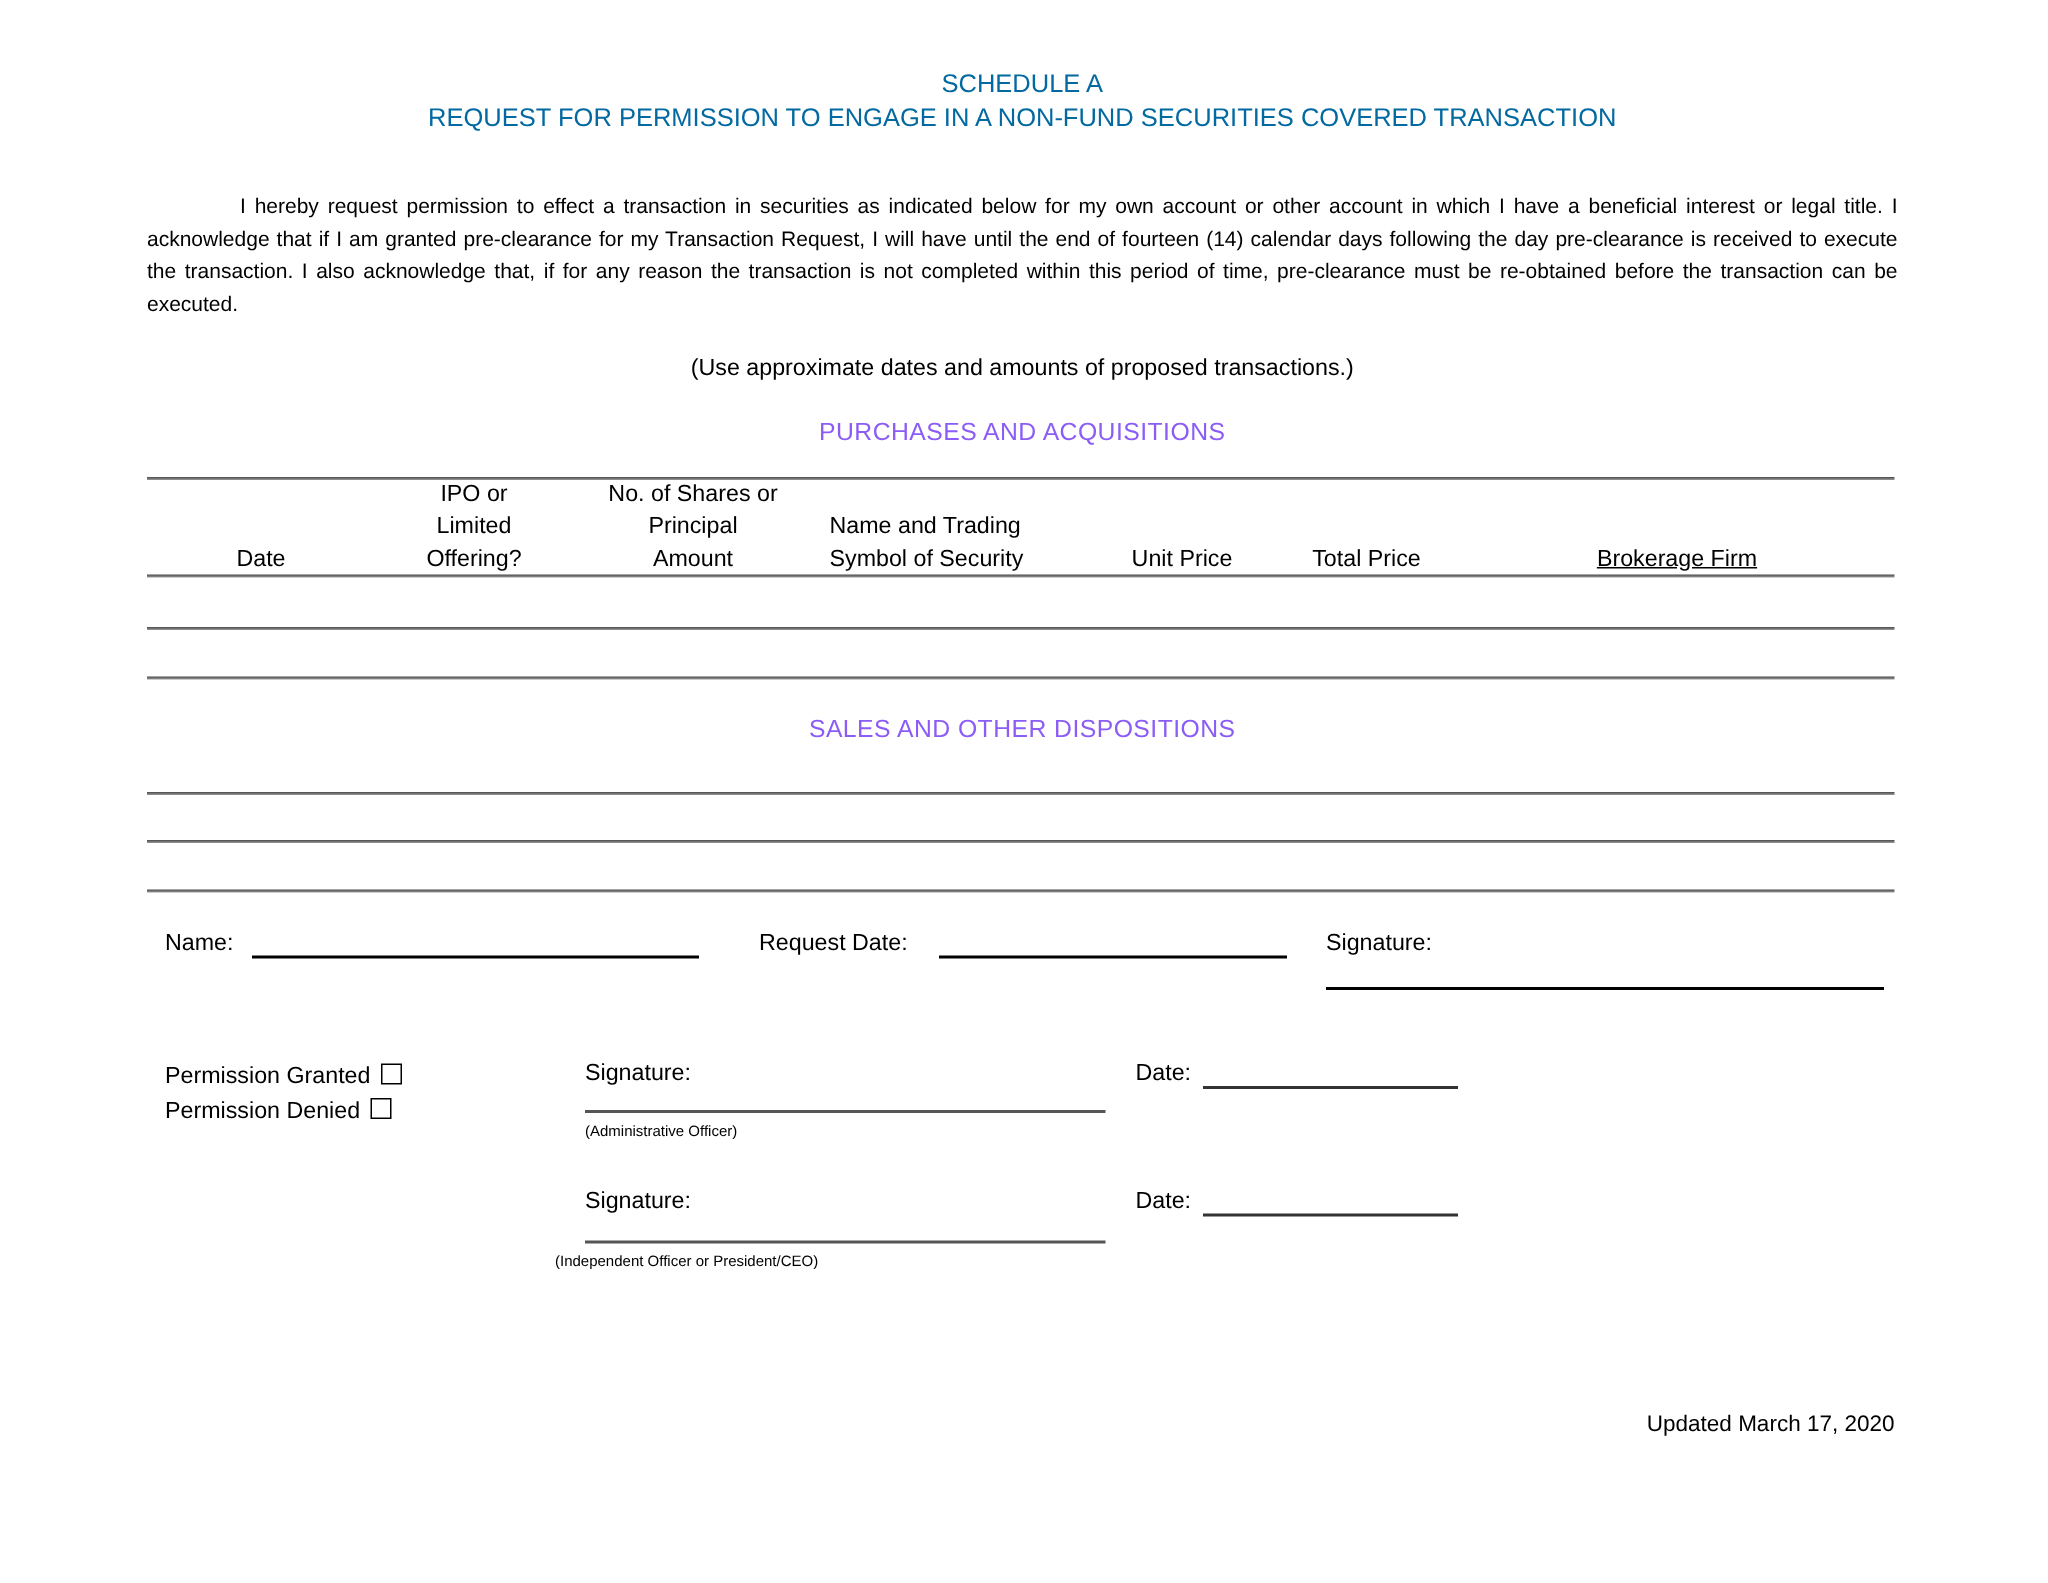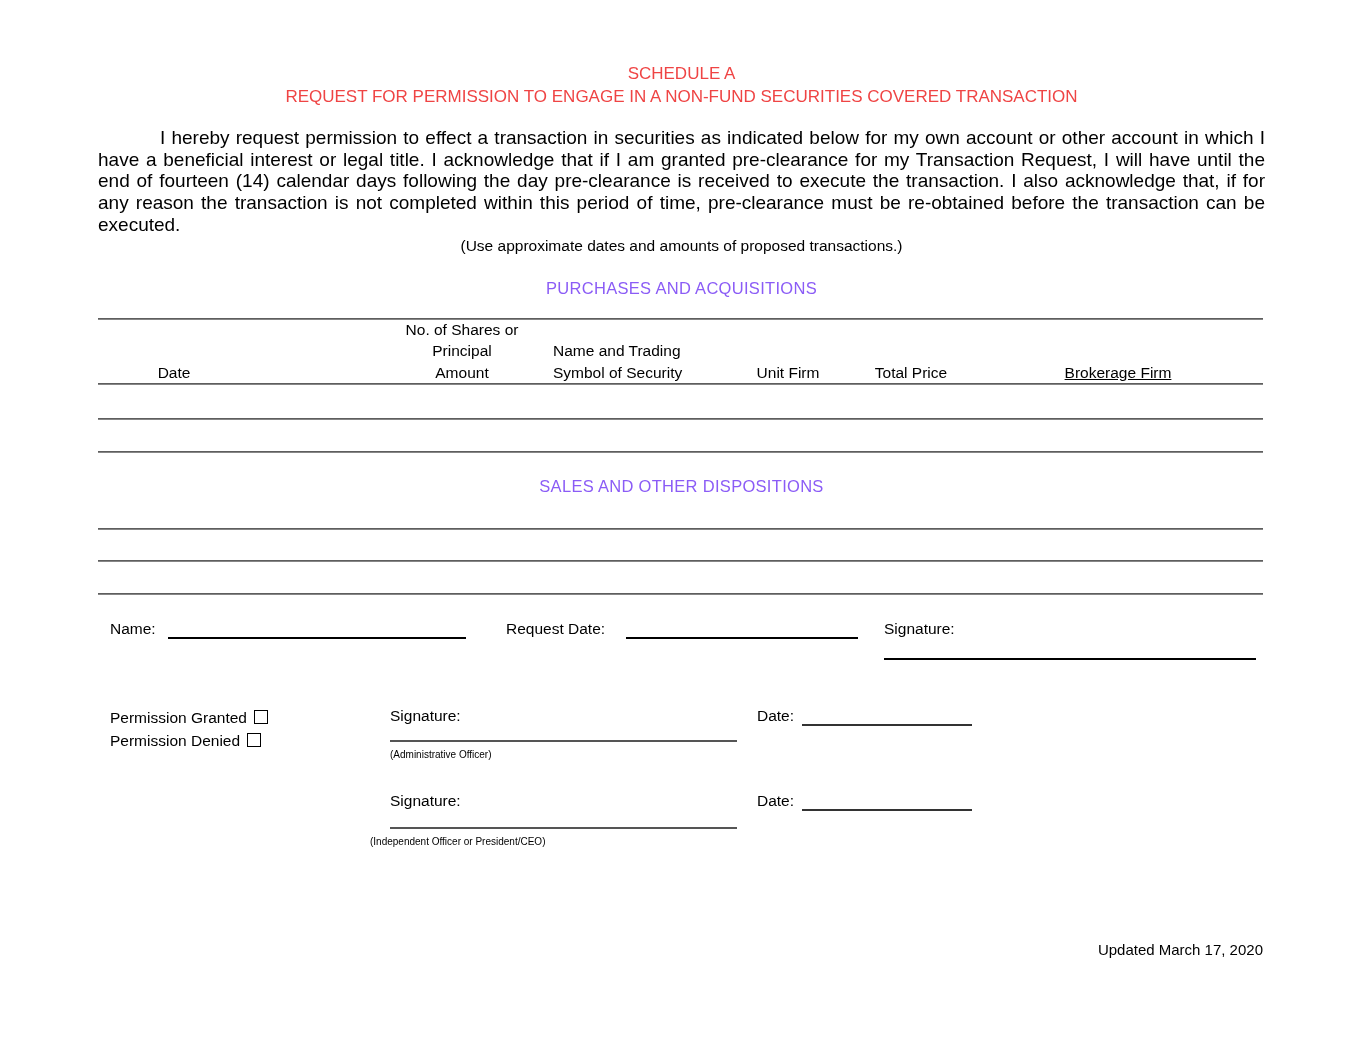--- a/index.html
+++ b/index.html
@@ -13,30 +13,30 @@
     height: 1055px;
     background: #ffffff;
     font-family: "Liberation Sans", "DejaVu Sans", sans-serif;
     color: #000000;
     overflow: hidden;
   }
   .abs { position: absolute; }
   .centered { left: 98px; width: 1167px; text-align: center; }
 
   .doc-title {
-    top: 62px;
+    top: 44px;
     font-size: 17px;
     line-height: 23px;
-    color: #ef4444;
+    color: #0369a1;
   }
   .intro {
     top: 127px;
     left: 98px;
     width: 1167px;
-    font-size: 19px;
+    font-size: 14px;
     line-height: 21.7px;
     text-align: justify;
     text-indent: 62px;
   }
   .usage-note {
     top: 237px;
     font-size: 15.5px;
   }
   .section-heading {
     font-size: 16.5px;
@@ -149,26 +149,29 @@
   <div class="abs intro">I hereby request permission to effect a transaction in securities as indicated below for my own account or other account in which I have a beneficial interest or legal title.  I acknowledge that if I am granted pre-clearance for my Transaction Request, I will have until the end of fourteen (14) calendar days following the day pre-clearance is received to execute the transaction.  I also acknowledge that, if for any reason the transaction is not completed within this period of time, pre-clearance must be re-obtained before the transaction can be executed.</div>
 
   <div class="abs centered usage-note">(Use approximate dates and amounts of proposed transactions.)</div>
 
   <div class="abs centered section-heading purchases-heading">PURCHASES AND ACQUISITIONS</div>
 
   <div class="rule rule-top"></div>
 
   <div class="table-header-zone">
     <div class="colhead col-date">Date</div>
+    <div class="colhead col-ipo">IPO or
+Limited
+Offering?</div>
     <div class="colhead col-shares">No. of Shares or
 Principal
 Amount</div>
     <div class="colhead col-security">Name and Trading
 Symbol of Security</div>
-    <div class="colhead col-unitprice">Unit Firm</div>
+    <div class="colhead col-unitprice">Unit Price</div>
     <div class="colhead col-totalprice">Total Price</div>
     <div class="colhead col-brokerage">Brokerage Firm</div>
   </div>
 
   <div class="rule rule-header-bottom"></div>
   <div class="rule rule-p1"></div>
   <div class="rule rule-p2"></div>
 
   <div class="abs centered section-heading sales-heading">SALES AND OTHER DISPOSITIONS</div>
   <div class="rule rule-s1"></div>

